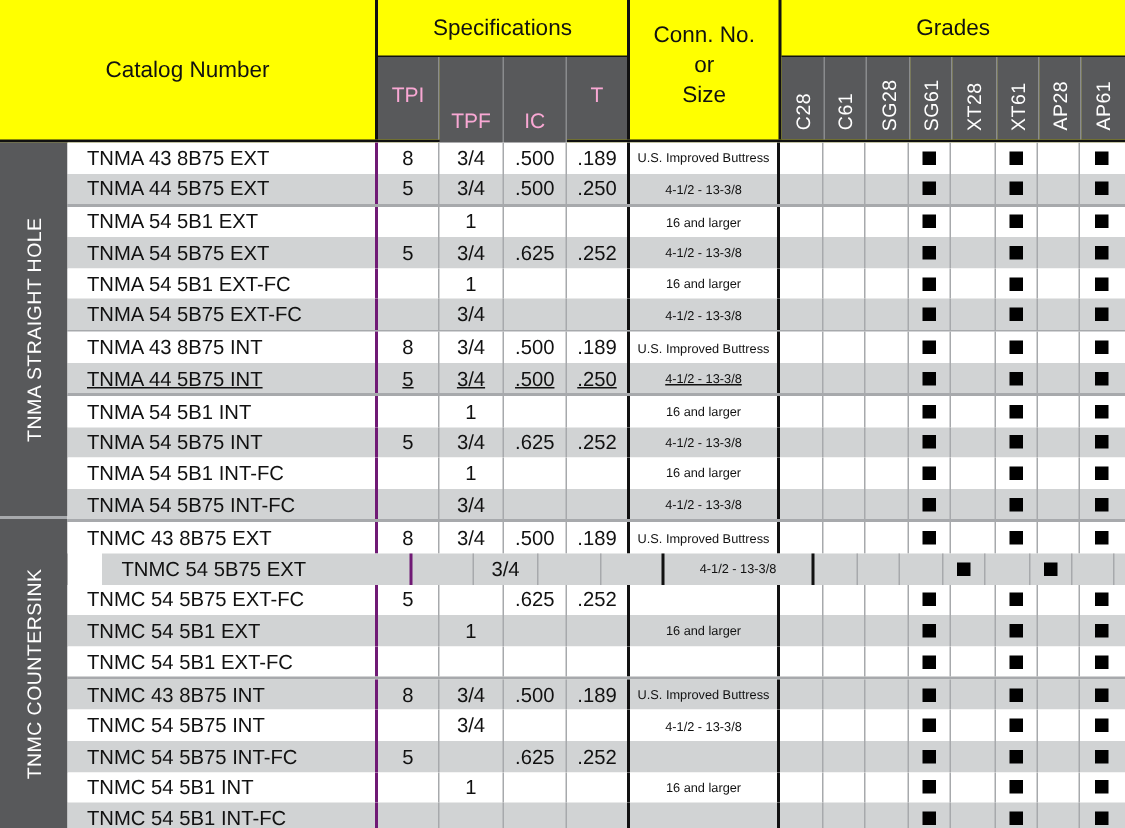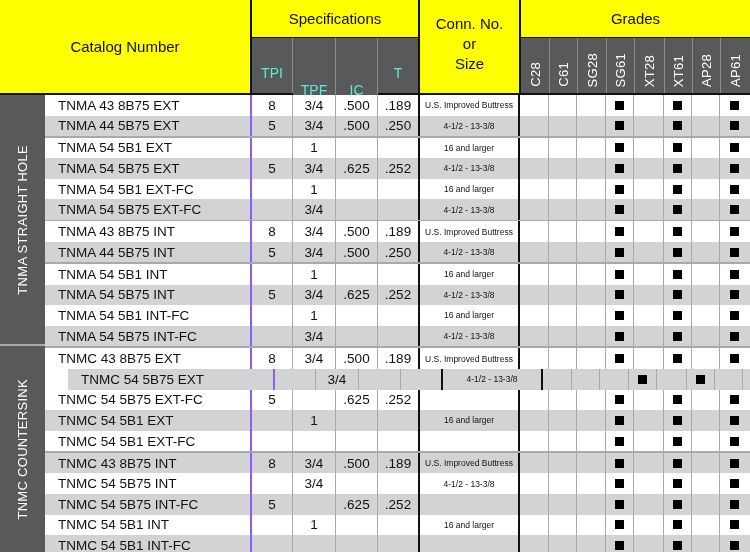--- a/index.html
+++ b/index.html
@@ -1,30 +1,30 @@
 <!DOCTYPE html>
 <html><head>
 <meta charset="utf-8">
 <style>
   html, body { margin:0; padding:0; background:#ffffff; }
   body { width:750px; height:552px; overflow:hidden; font-family:"Liberation Sans", "DejaVu Sans", sans-serif; color:#111; position:relative; }
   .abs { position:absolute; box-sizing:border-box; }
   .yellow { background:#ffff00; }
   .dark { background:#58595b; }
   .hdr-text { color:#111; font-size:15px; display:flex; align-items:center; justify-content:center; text-align:center; }
-  .sub-hdr { color:#5eead4; font-size:14px; display:flex; align-items:flex-end; justify-content:center; padding-bottom:12px; }
+  .sub-hdr { color:#f9a8d4; font-size:14px; display:flex; align-items:flex-end; justify-content:center; padding-bottom:22px; }
   .vert-hdr { color:#ffffff; font-size:13px; display:flex; align-items:flex-end; justify-content:center; padding-bottom:6px; }
   .vert-hdr span { writing-mode:vertical-rl; transform:rotate(180deg); letter-spacing:0.3px; }
   .side-label { color:#ffffff; font-size:13px; display:flex; align-items:center; justify-content:center; }
   .side-label span { writing-mode:vertical-rl; transform:rotate(180deg); letter-spacing:0.3px; white-space:nowrap; }
   .row { position:absolute; left:45px; width:705px; height:20.6px; display:flex; }
   .row.gray { background:#d1d3d4; }
   .row.white { background:#ffffff; }
   .cell { box-sizing:border-box; height:100%; display:flex; align-items:center; font-size:13.5px; border-right:1px solid #a7a9ac; }
-  .c-cat { width:207px; padding-left:13px; justify-content:flex-start; border-right:2px solid #8b5cf6; }
+  .c-cat { width:207px; padding-left:13px; justify-content:flex-start; border-right:2px solid #701a75; }
   .c-tpi { width:41px; justify-content:center; }
   .c-tpf { width:43px; justify-content:center; }
   .c-ic { width:42px; justify-content:center; }
   .c-t { width:42px; justify-content:center; border-right:2px solid #111; }
   .c-conn { width:100px; justify-content:center; font-size:8.5px; border-right:2px solid #111; }
   .c-g { justify-content:center; }
   .sq { width:9px; height:9px; background:#000; display:inline-block; }
   .sep { position:absolute; left:45px; width:705px; height:2px; background:#a7a9ac; }
   .sep-side { position:absolute; left:0; width:45px; height:2px; background:#a7a9ac; }
 </style>
@@ -247,21 +247,21 @@
       </div>
       <div class="cell c-g" style="width: 30px;"></div>
       <div class="cell c-g" style="width: 28px;">
         <span class="sq"></span>
       </div>
       <div class="cell c-g" style="width: 28px;"></div>
       <div class="cell c-g" style="width: 29px; border-right: none;">
         <span class="sq"></span>
       </div>
     </div>
-    <div class="row gray" style="top: 242px;">
+    <div class="row gray" style="top: 242px; text-decoration: underline;">
       <div class="cell c-cat">TNMA 44 5B75 INT</div>
       <div class="cell c-tpi">5</div>
       <div class="cell c-tpf">3/4</div>
       <div class="cell c-ic">.500</div>
       <div class="cell c-t">.250</div>
       <div class="cell c-conn">4-1/2 - 13-3/8</div>
       <div class="cell c-g" style="width: 29px;"></div>
       <div class="cell c-g" style="width: 28px;"></div>
       <div class="cell c-g" style="width: 29px;"></div>
       <div class="cell c-g" style="width: 28px;">

